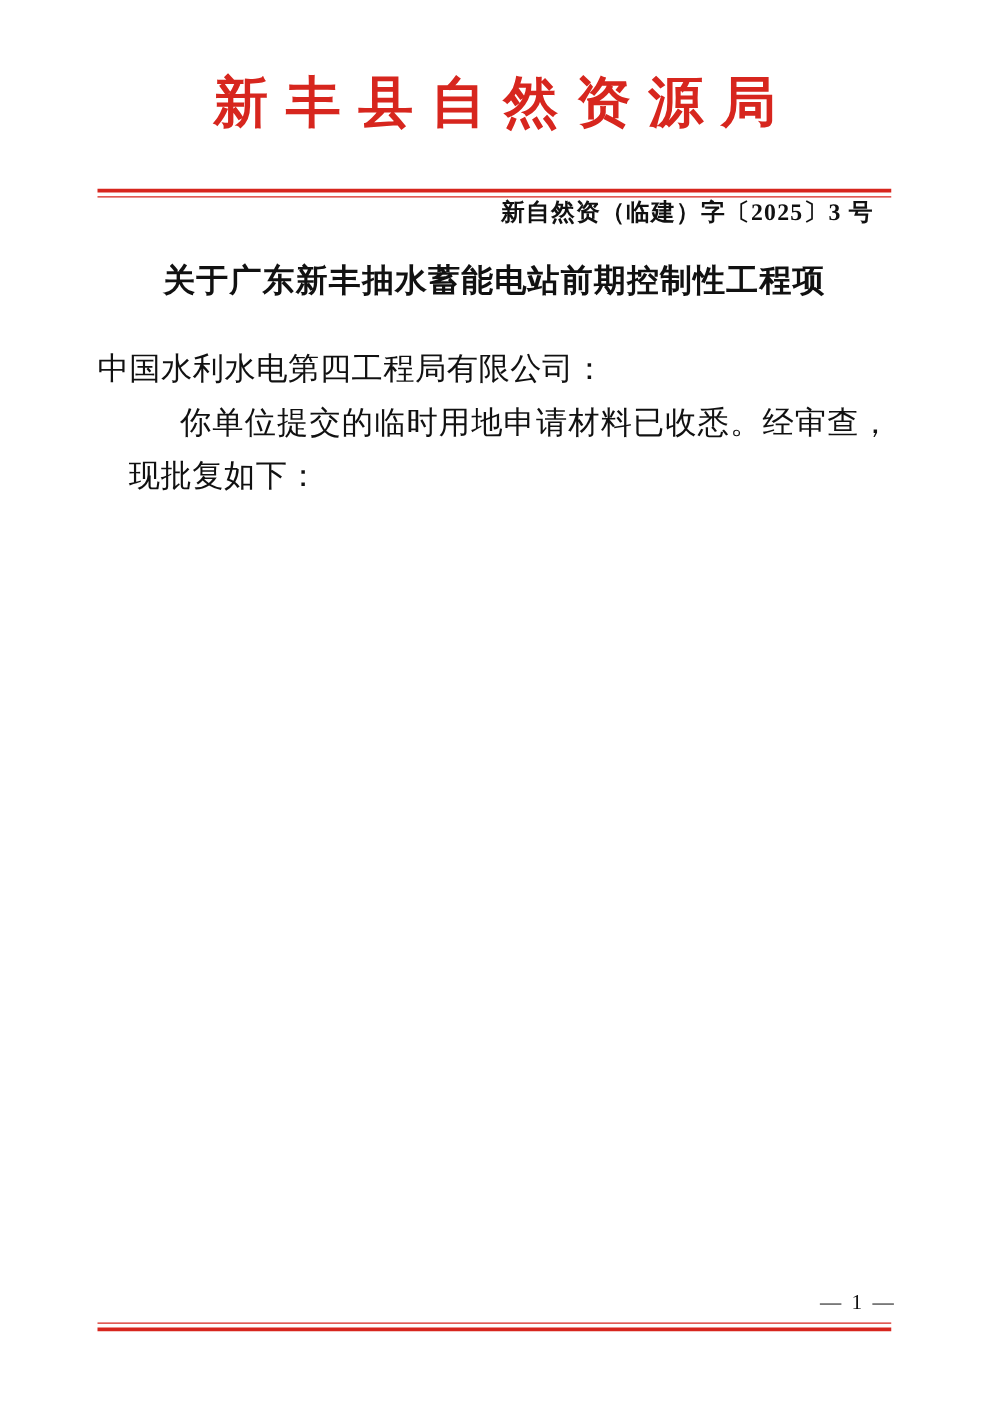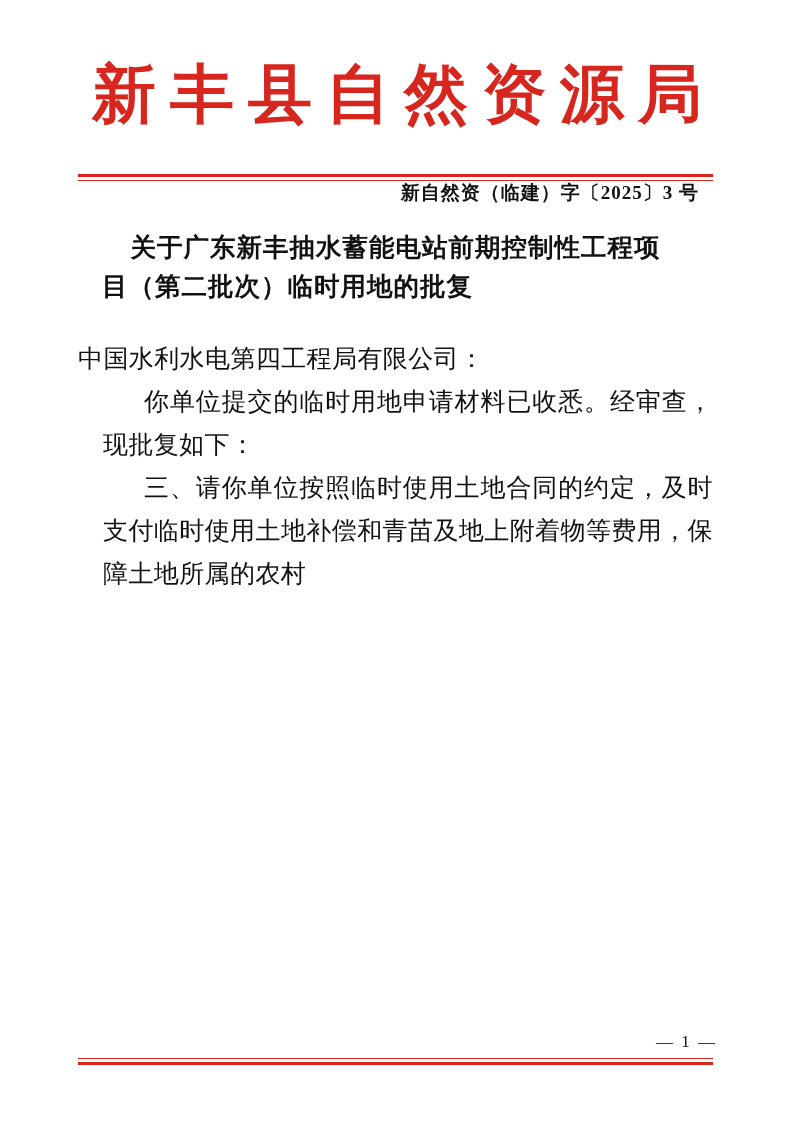--- a/index.html
+++ b/index.html
@@ -25,21 +25,21 @@
 
   
   .masthead {
     text-align: center;
     padding-top: 58px;
   }
   .masthead-title {
     color: #d7261e;
     font-family: "Liberation Serif", "DejaVu Serif", serif;
     font-weight: bold;
-    font-size: 64px;
+    font-size: 44px;
     letter-spacing: 14px;
     line-height: 1.15;
     white-space: nowrap;
     padding-left: 14px;
   }
 
   .rule-wrap {
     margin-top: 42px;
     height: 6px;
   }
@@ -136,27 +136,25 @@
 
   <div class="rule-wrap">
     <div class="rule-thick"></div>
     <div class="rule-thin"></div>
   </div>
 
   <div class="doc-number">新自然资（临建）字〔2025〕3 号</div>
 
   <div class="doc-title">
     <span class="line line1">关于广东新丰抽水蓄能电站前期控制性工程项</span>
-    <span class="line line2">目（第二批次）临时用地的批复</span>
   </div>
 
   <div class="body-text">
     <p class="recipient">中国水利水电第四工程局有限公司：</p>
     <p class="indent">你单位提交的临时用地申请材料已收悉。经审查，现批复如下：</p>
-    <p class="indent">三、请你单位按照临时使用土地合同的约定，及时支付临时使用土地补偿和青苗及地上附着物等费用，保障土地所属的农村</p>
   </div>
 
   <div class="footer">
     <div class="page-number">— 1 —</div>
     <div class="rule-thin-bottom"></div>
     <div class="rule-thick-bottom"></div>
   </div>
 
 </div>
 

